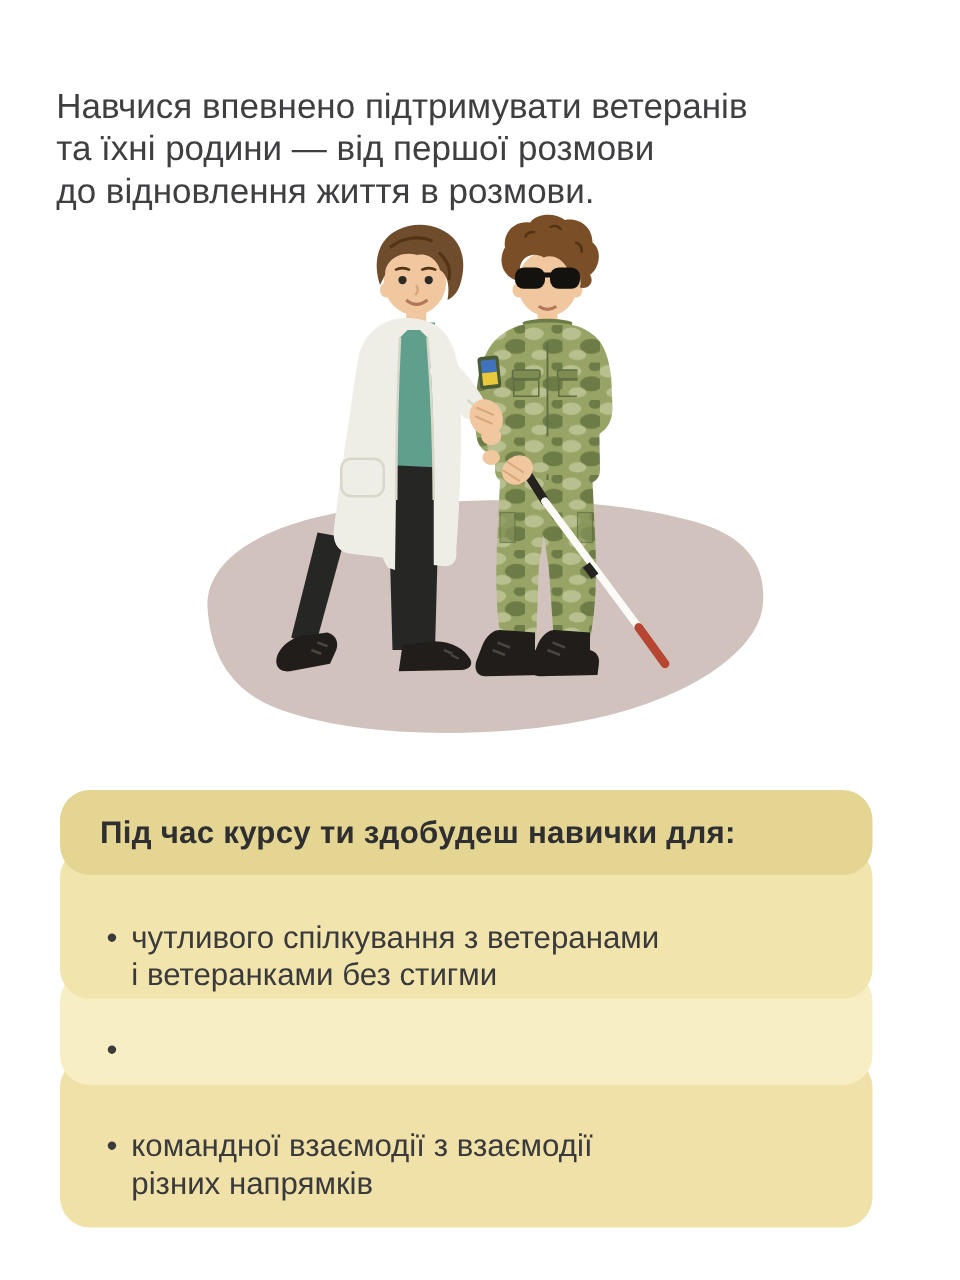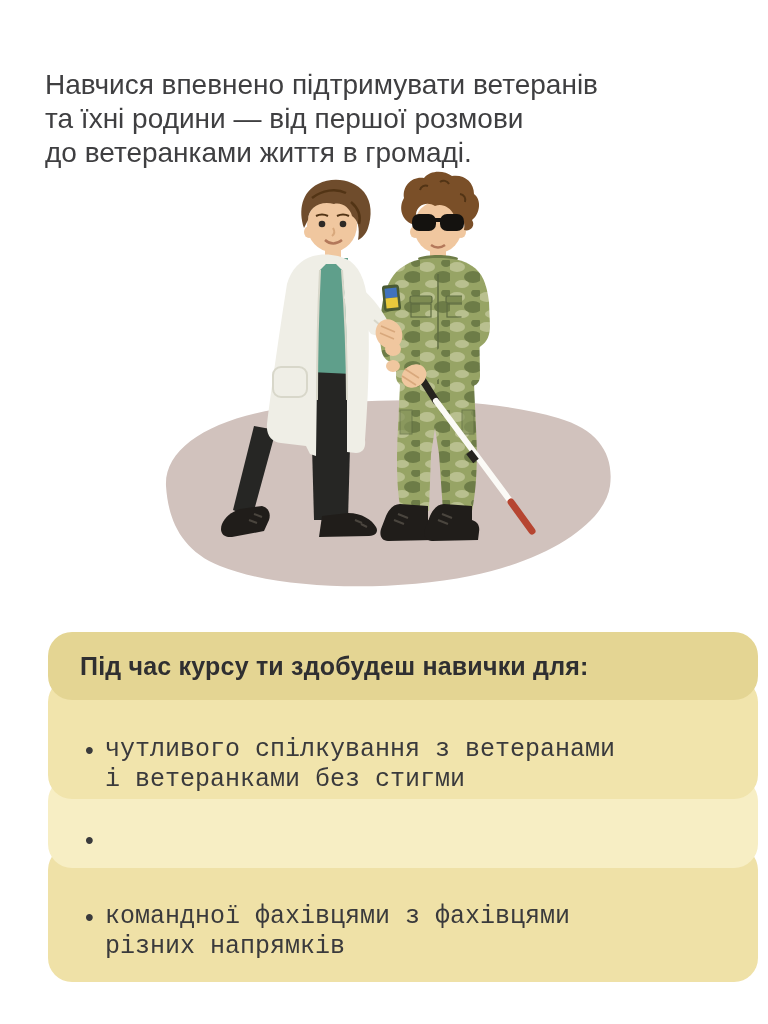--- a/index.html
+++ b/index.html
@@ -12,21 +12,21 @@
   .intro{
     position:absolute;left:45px;top:40px;width:660px;
     font-size:28px;line-height:34px;font-weight:400;
     color:var(--intro-text);
     white-space:pre-line;
   }
   .illustration{
     position:absolute;left:150px;top:170px;width:480px;height:430px;
   }
   .skills-card{
-    position:absolute;left:48px;top:632px;width:710px;
+    position:absolute;left:48px;top:632px;width:650px;
   }
   .band{
     position:relative;border-radius:24px;box-sizing:border-box;width:100%;
   }
   .band-header{
     height:68px;z-index:4;background:var(--card-header-bg);
     display:flex;align-items:center;padding:0 24px 0 32px;
   }
   .band-header .title{
     font-size:25px;font-weight:700;color:var(--card-title-text);
@@ -34,28 +34,28 @@
   }
   .skill-band{font-size:25px;line-height:30px;color:var(--card-body-text);}
   .band-1{height:121px;margin-top:-22px;z-index:3;background:var(--card-band1-bg);padding:57px 24px 0 35px;}
   .band-2{height:91px; margin-top:-22px;z-index:2;background:var(--card-band2-bg);padding:48px 24px 0 35px;}
   .band-3{height:136px;margin-top:-22px;z-index:1;background:var(--card-band3-bg);padding:56px 24px 0 35px;}
   .skill-row{display:flex;align-items:flex-start;}
   .bullet{
     width:13px;flex:0 0 13px;margin-right:9px;text-align:center;
     font-size:25px;line-height:30px;
   }
-  .skill-text{white-space:pre-line;font-family:Liberation Mono, monospace;}
+  .skill-text{white-space:pre-line;}
 </style>
 </head>
 <body>
 
 <p class="intro">Навчися впевнено підтримувати ветеранів
 та їхні родини — від першої розмови
-до ветеранками життя в громаді.</p>
+до відновлення життя в розмови.</p>
 
 <svg class="illustration" viewBox="0 0 480 430" xmlns="http://www.w3.org/2000/svg">
   <defs>
     <pattern id="camo" width="30" height="30" patternUnits="userSpaceOnUse">
       <rect width="30" height="30" fill="var(--camo-base)"></rect>
       <ellipse cx="7" cy="7" rx="8" ry="5" fill="var(--camo-light)"></ellipse>
       <ellipse cx="23" cy="17" rx="9" ry="6" fill="var(--camo-dark)"></ellipse>
       <ellipse cx="12" cy="24" rx="7" ry="4" fill="var(--camo-light)"></ellipse>
       <ellipse cx="26" cy="3" rx="5" ry="4" fill="var(--camo-dark)"></ellipse>
     </pattern>
@@ -196,17 +196,17 @@
 
   <div class="band skill-band band-2">
     <div class="skill-row">
       <span class="bullet">•</span>
     </div>
   </div>
 
   <div class="band skill-band band-3">
     <div class="skill-row">
       <span class="bullet">•</span>
-      <span class="skill-text">командної фахівцями з фахівцями
+      <span class="skill-text">командної взаємодії з взаємодії
 різних напрямків</span>
     </div>
   </div>
 </section>
 
 </body></html>

